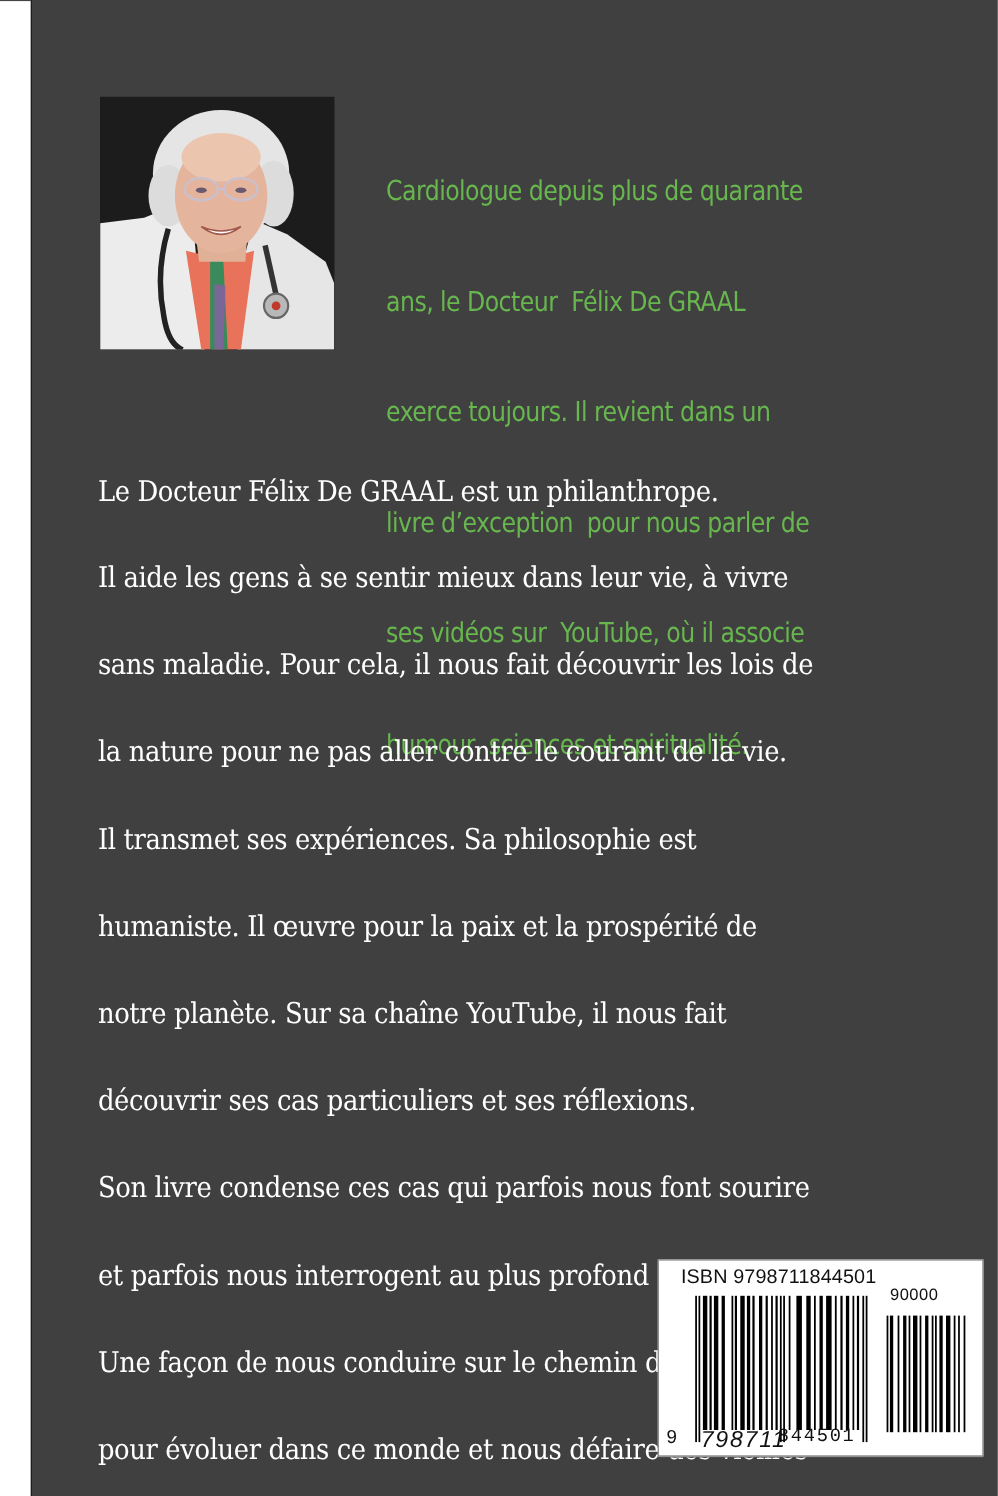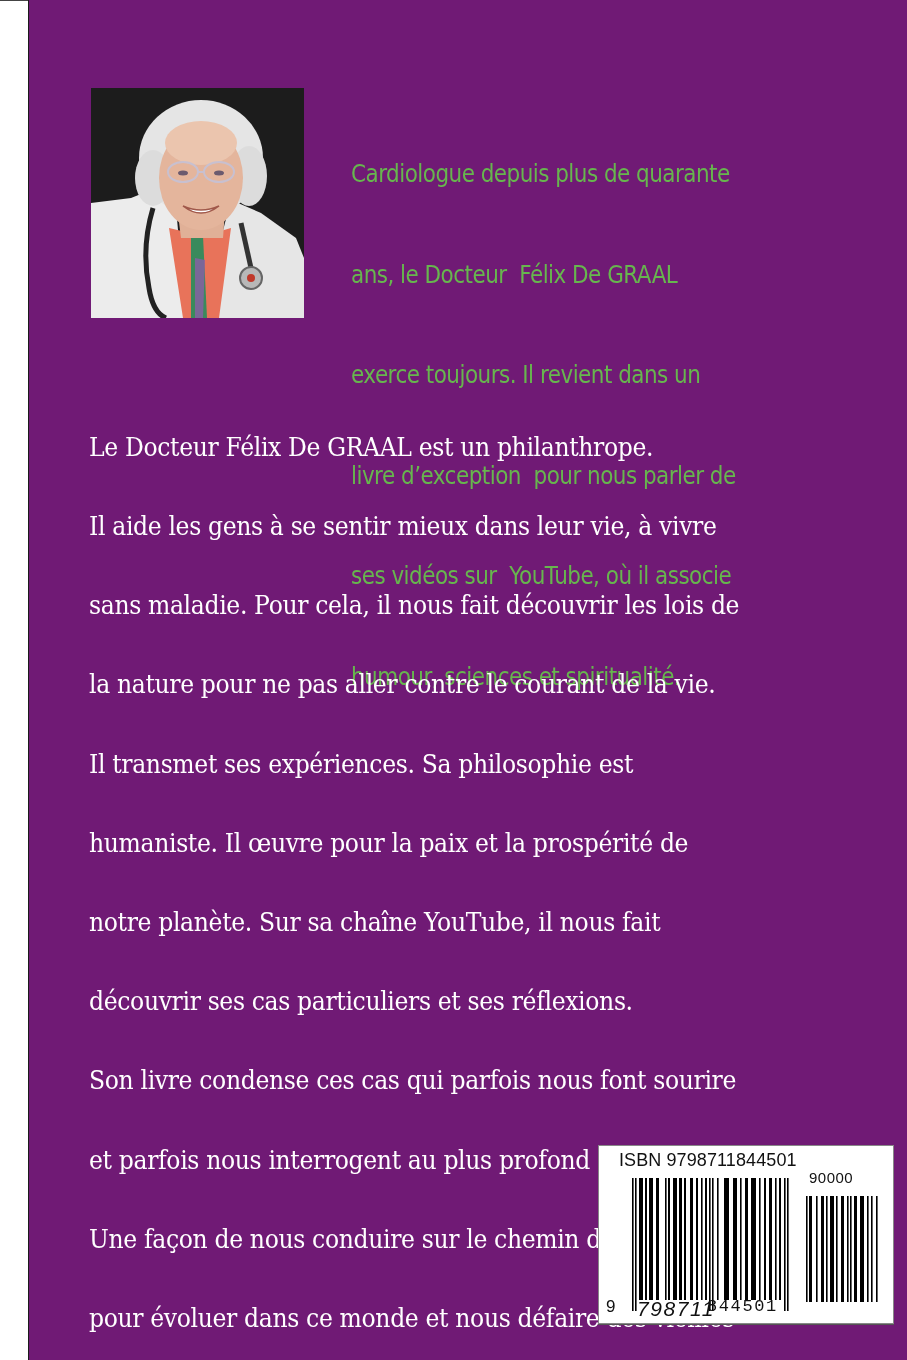--- a/index.html
+++ b/index.html
@@ -2,21 +2,21 @@
 <html><head>
 <meta charset="utf-8">
 <style>
   html, body { margin: 0; padding: 0; }
   body {
     width: 907px; height: 1360px; position: relative; overflow: hidden;
     background: #ffffff;
   }
   .cover {
     position: absolute; left: 28px; top: 0; width: 879px; height: 1360px;
-    background: #701a75;
+    background: #404040;
     border-left: 1px solid #1a1a1a;
   }
   .topline {
     position: absolute; left: 0; top: 0; width: 28px; height: 1px; background: #444;
   }
   .photo {
     position: absolute; left: 62px; top: 88px; width: 213px; height: 230px;
     background: #1c1c1c; overflow: hidden;
   }
   .photo svg { display: block; }

